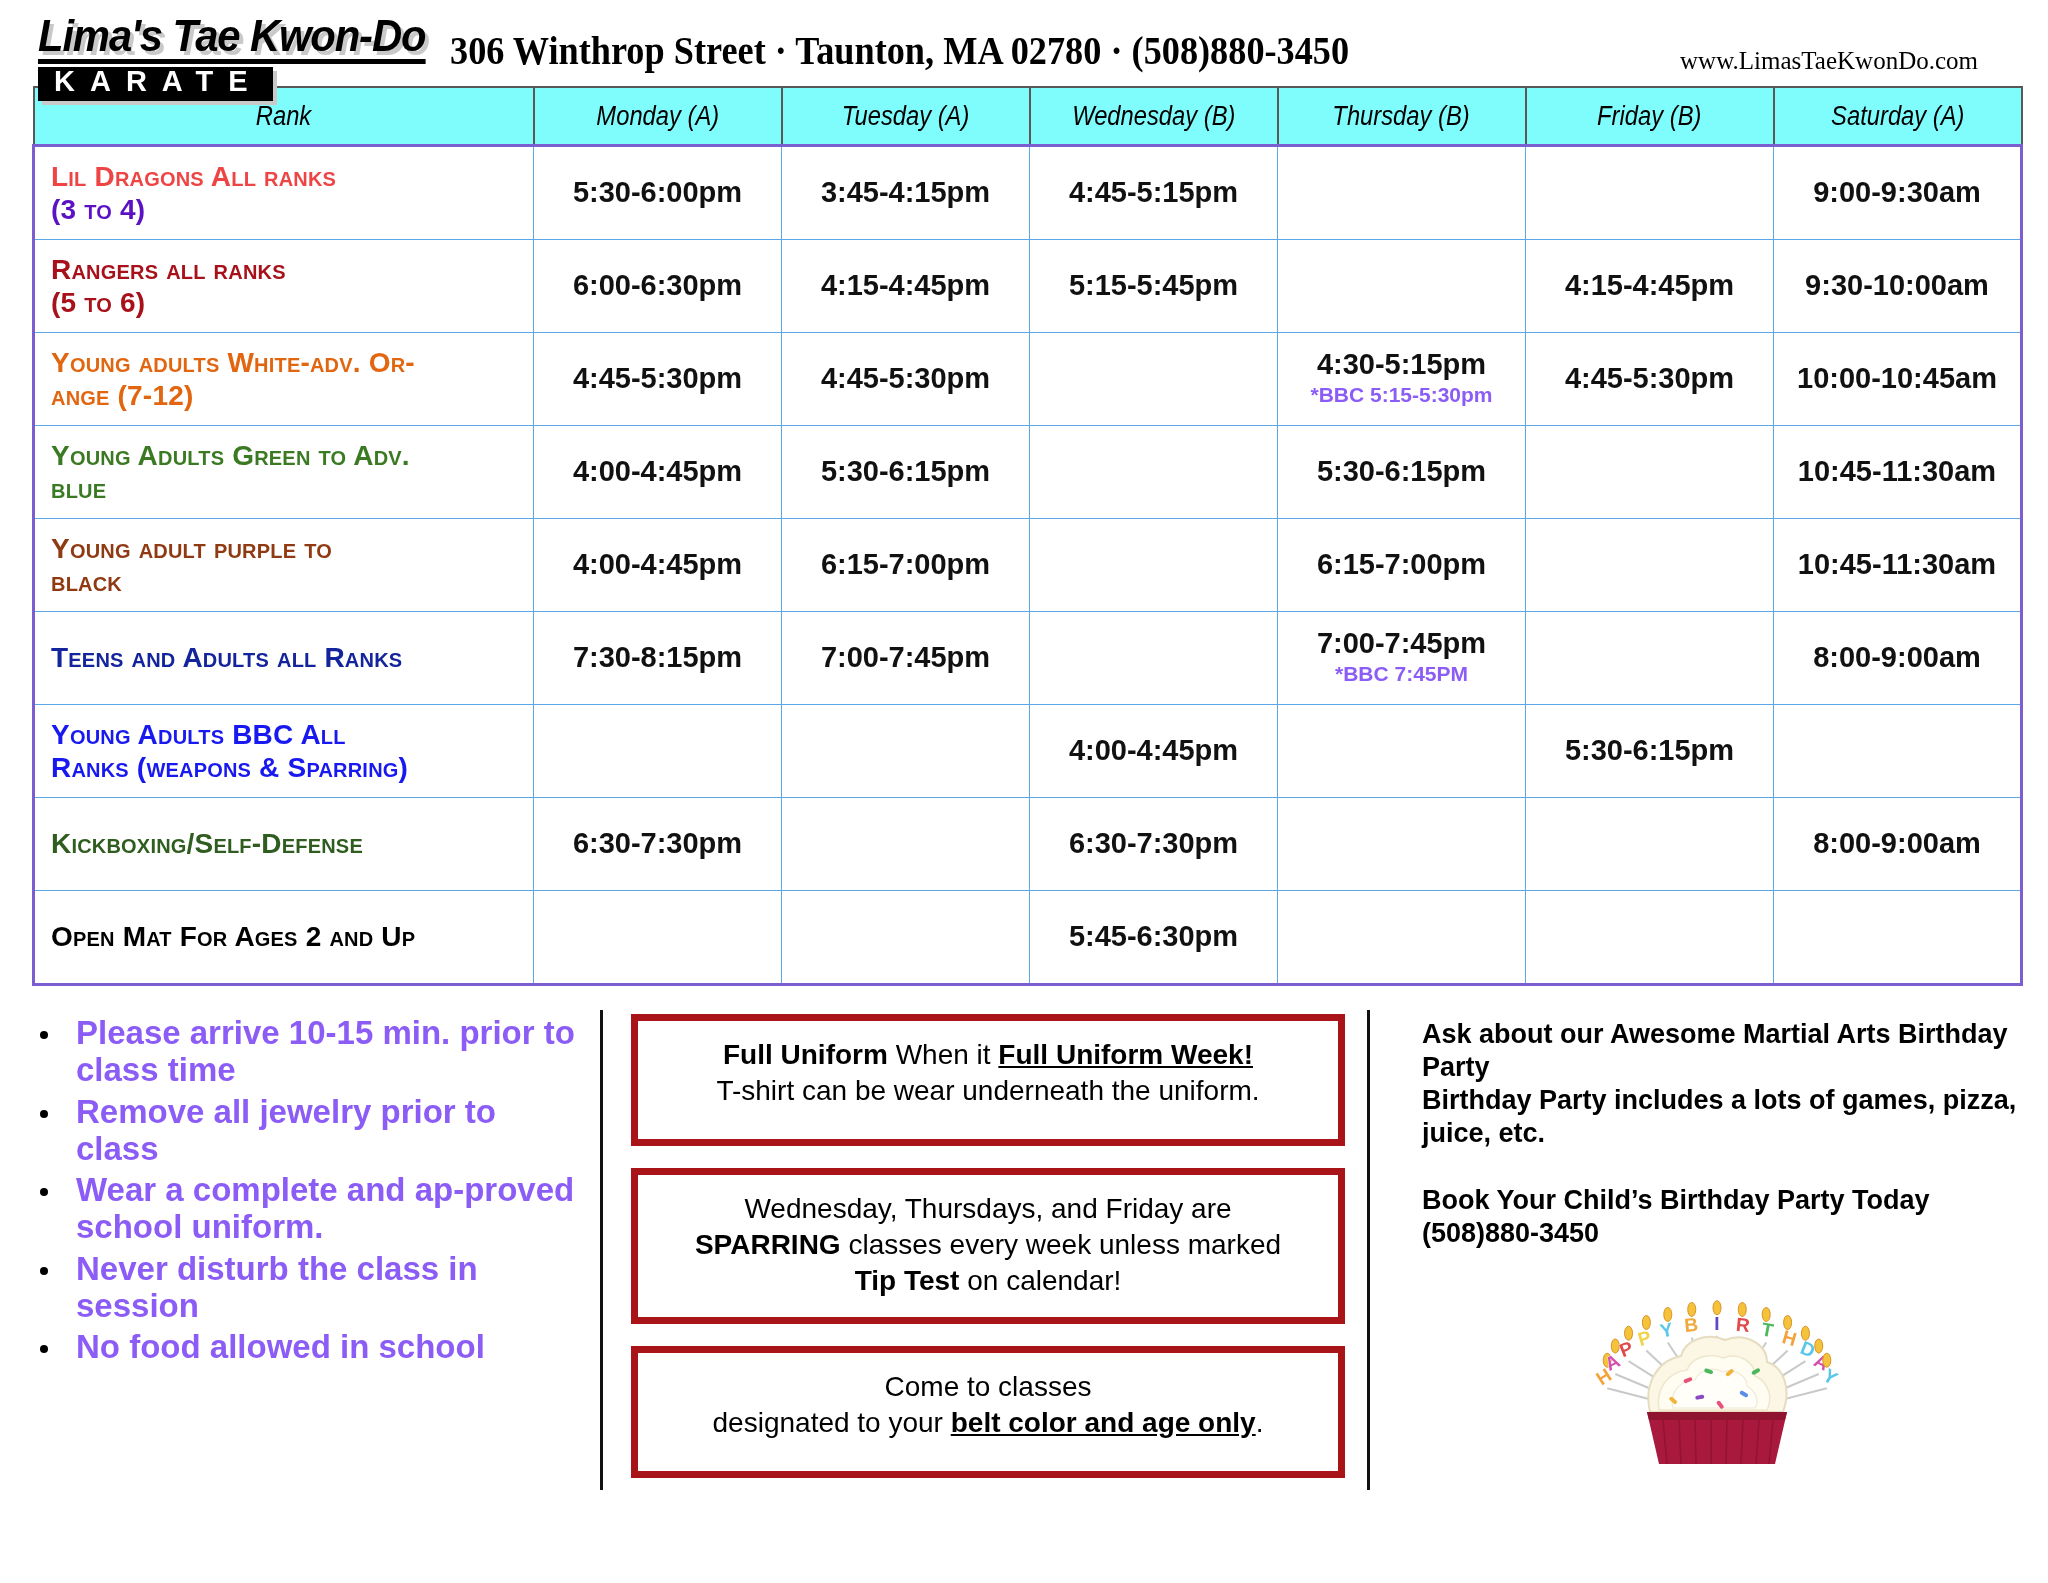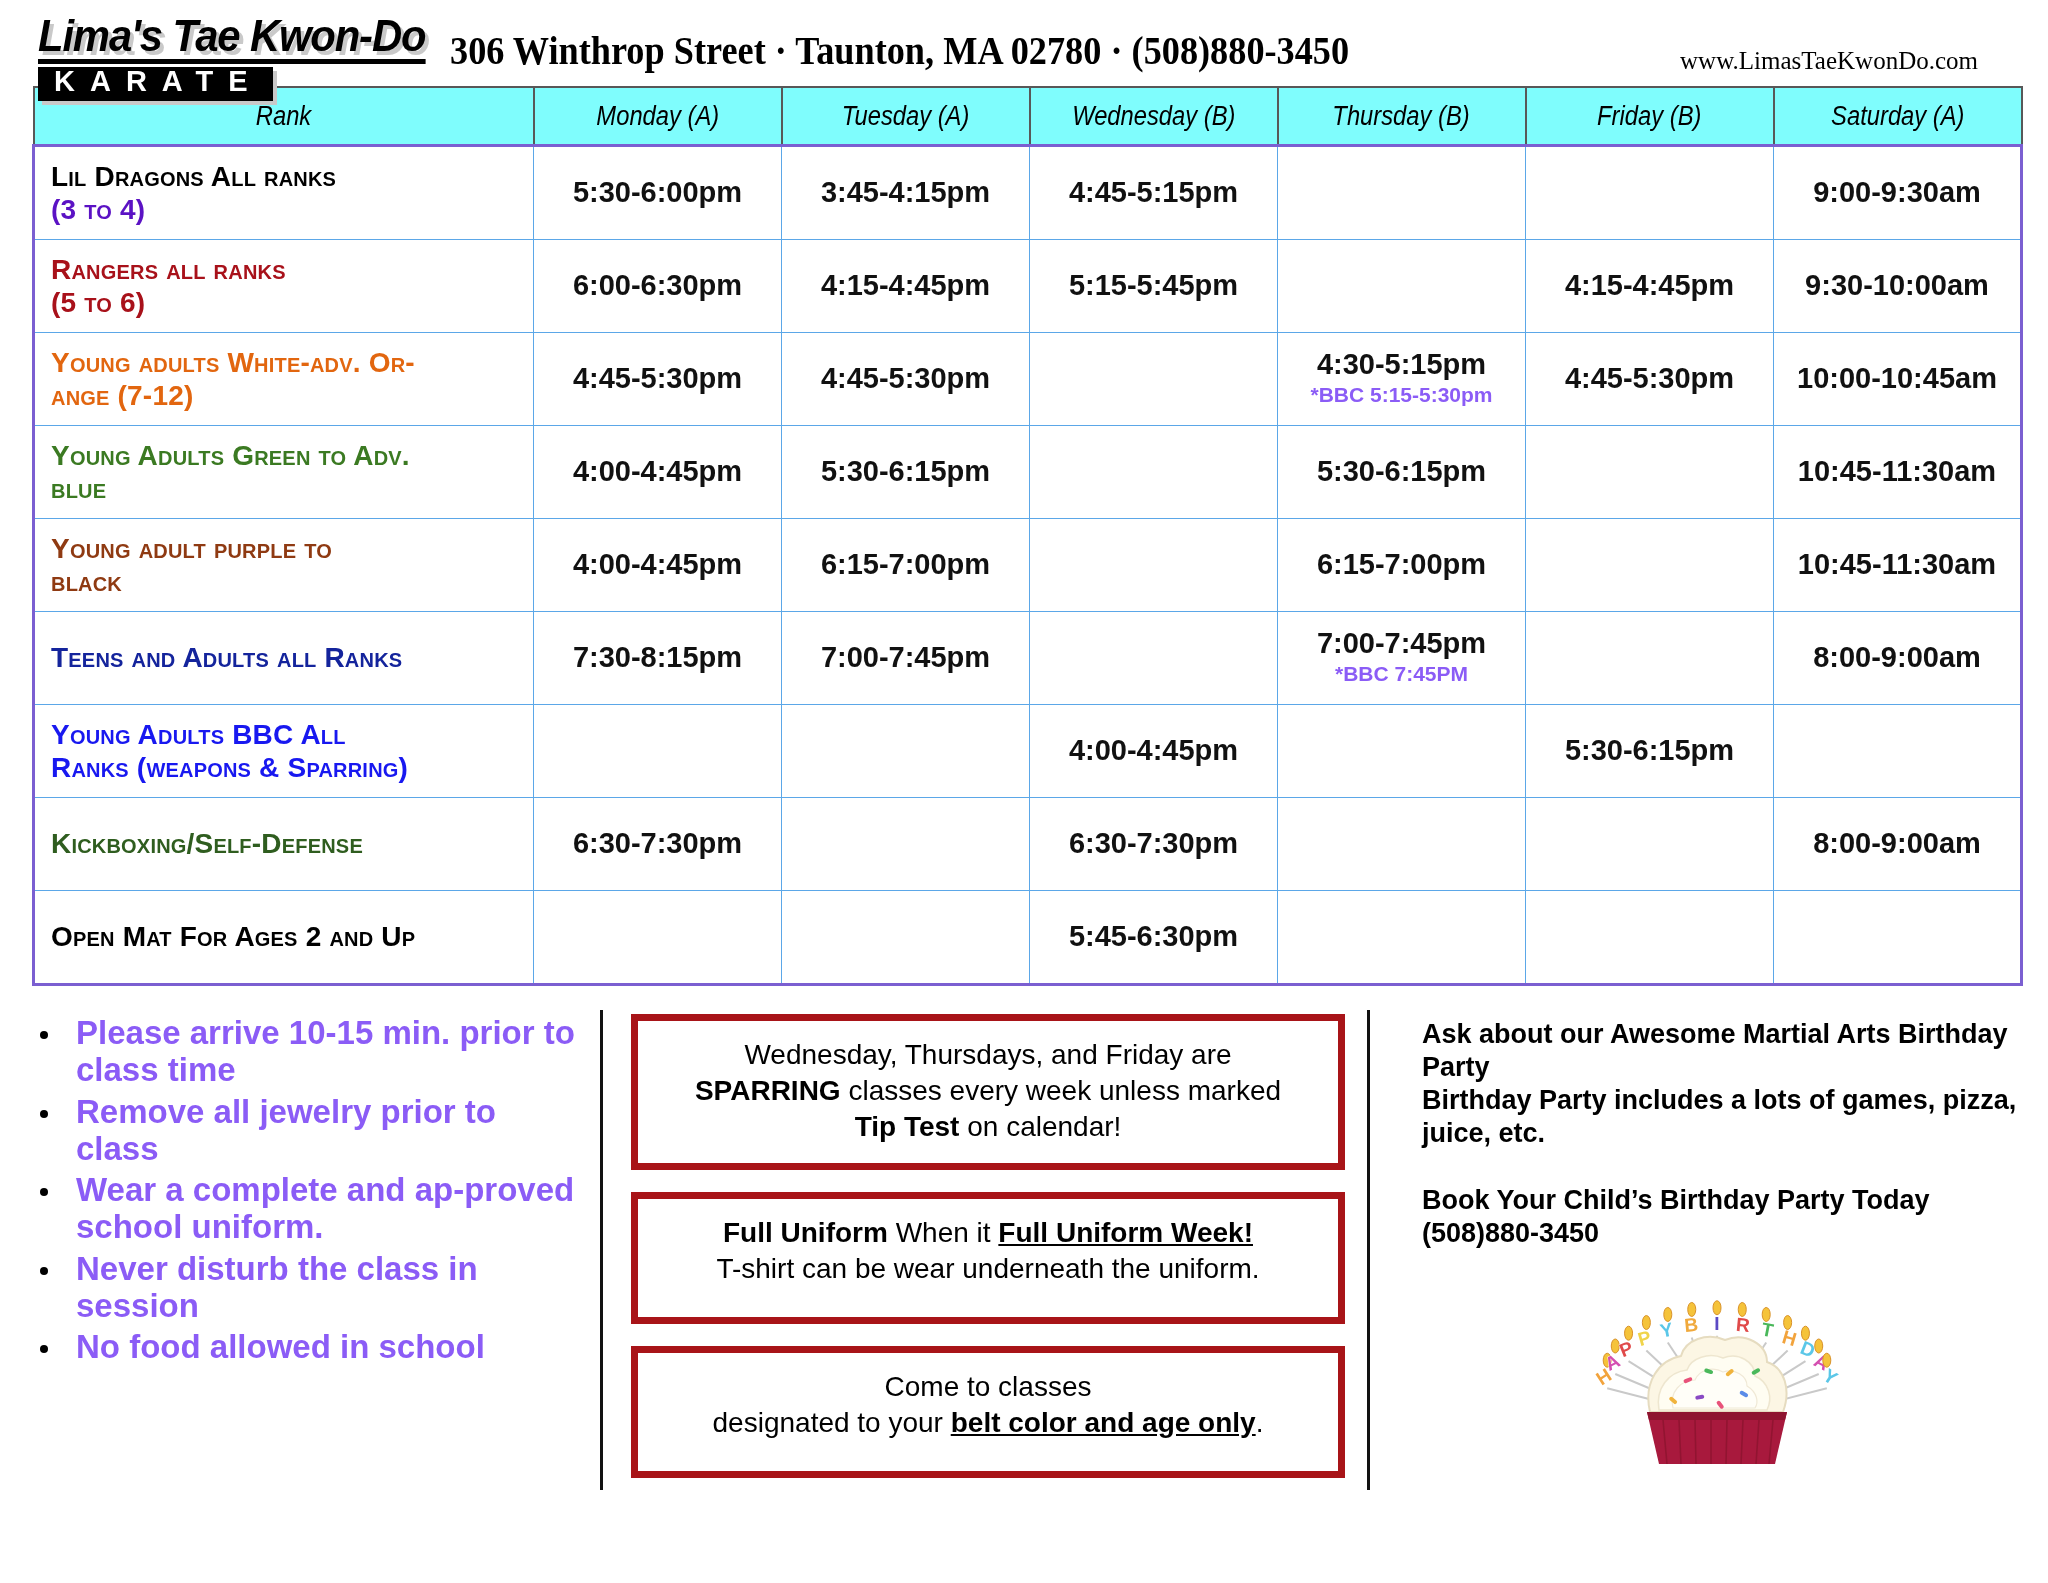--- a/index.html
+++ b/index.html
@@ -266,21 +266,21 @@
         <th><span>Tuesday (A)</span></th>
         <th><span>Wednesday (B)</span></th>
         <th><span>Thursday (B)</span></th>
         <th><span>Friday  (B)</span></th>
         <th><span>Saturday (A)</span></th>
       </tr>
     </thead>
     <tbody id="sched-body">
         <tr>
           <td>
-            <span class="rank-label" style="color: #000000;">Lil Dragons All ranks</span>
+            <span class="rank-label" style="color: #ef4444;">Lil Dragons All ranks</span>
             <span class="rank-label" style="color: rgb(91, 18, 196);">(3 to 4)</span>
           </td>
           <td>
             <span class="cell-time">5:30-6:00pm</span>
           </td>
           <td>
             <span class="cell-time">3:45-4:15pm</span>
           </td>
           <td>
             <span class="cell-time">4:45-5:15pm</span>
@@ -455,35 +455,35 @@
         <li>Wear a complete and ap-proved school uniform.</li>
         <li>Never disturb the class in session</li>
         <li>No food allowed in school</li>
       </ul>
   </div>
 
   <div class="vdivider"></div>
 
   <div class="bot-mid">
 
+    <div class="notice n1">
+      <div>
+        <b>Full Uniform</b><span> When it </span><b><u>Full Uniform Week!</u></b>
+      </div>
+      <div>T-shirt can be wear underneath the uniform.</div>
+    </div>
+
     <div class="notice n2">
       <div>Wednesday, Thursdays, and Friday are</div>
       <div>
         <b>SPARRING</b><span> classes every week unless marked</span>
       </div>
       <div>
         <b>Tip Test</b><span> on calendar!</span>
       </div>
-    </div>
-
-    <div class="notice n1">
-      <div>
-        <b>Full Uniform</b><span> When it </span><b><u>Full Uniform Week!</u></b>
-      </div>
-      <div>T-shirt can be wear underneath the uniform.</div>
     </div>
 
     <div class="notice n3">
       <div>Come to classes</div>
       <div>
         <span>designated to your </span><b><u>belt color and age only</u></b><span>.</span>
       </div>
     </div>
 
   </div>

